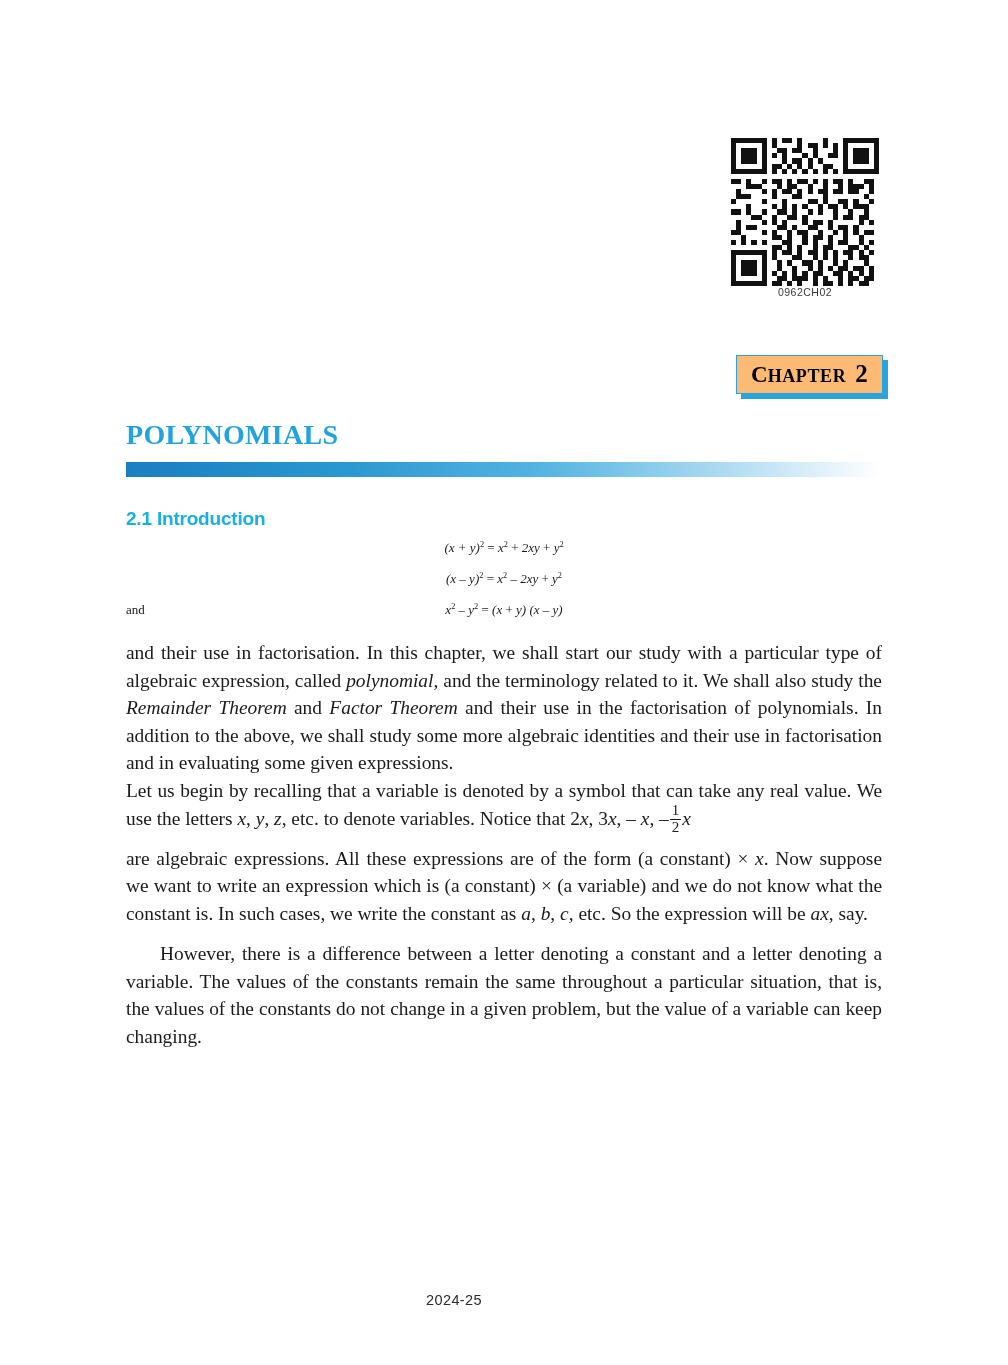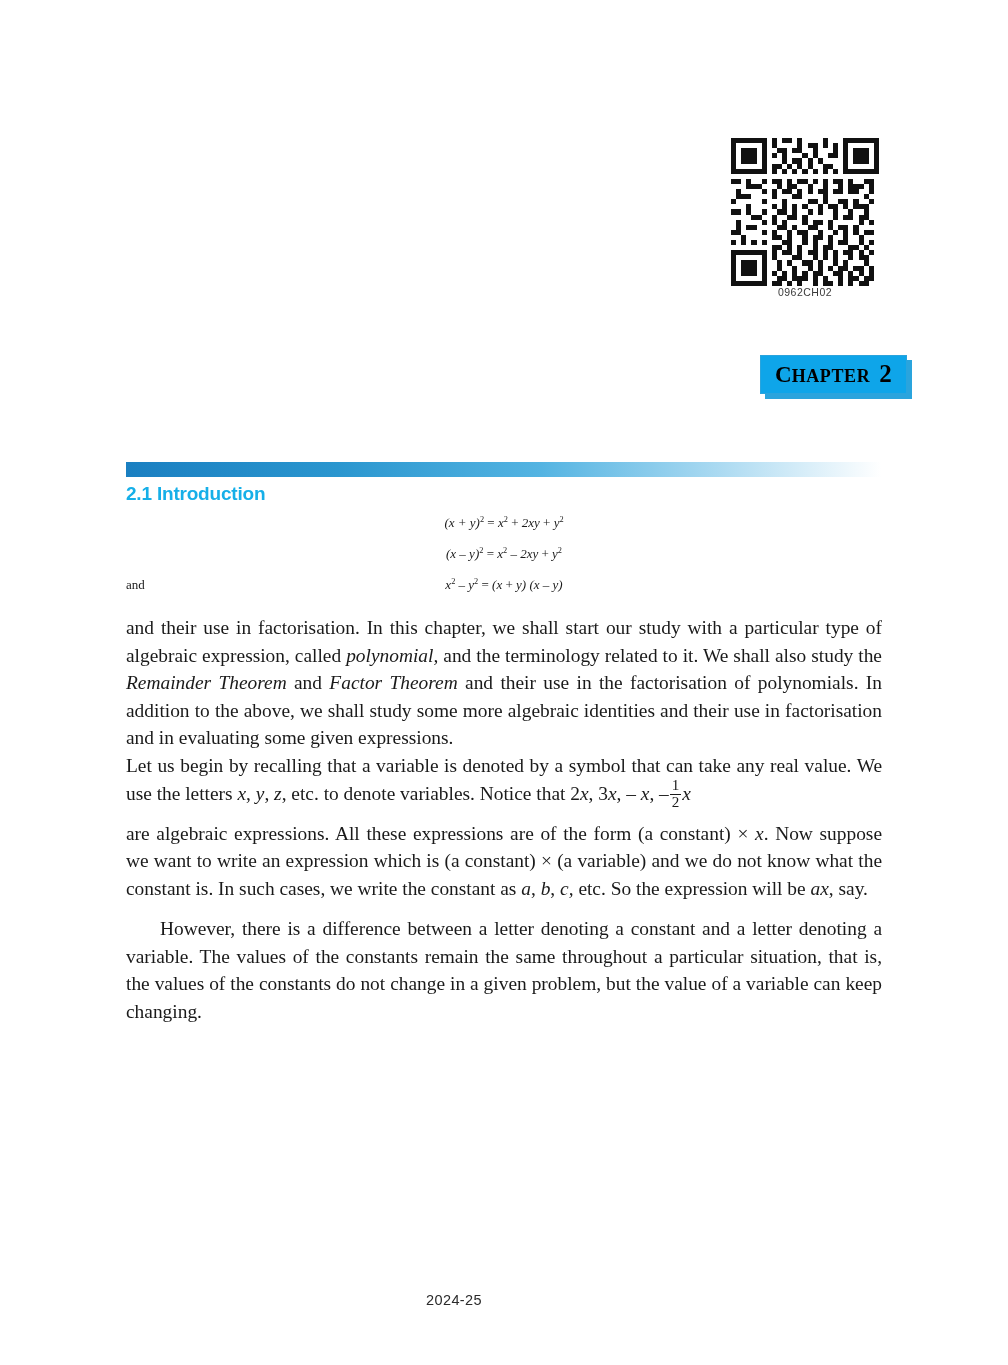--- a/index.html
+++ b/index.html
@@ -38,23 +38,23 @@
     font-family: "Liberation Sans", "DejaVu Sans", sans-serif;
     font-size: 10.5px;
     letter-spacing: 0.5px;
     color: #3a3a3a;
   }
 
   
   .chapter-badge {
     position: absolute;
     top: 355px;
-    left: 760px;
+    left: 736px;
     border: 1.2px solid #2aa4dd;
-    background: #0ea5e9;
+    background: #fdba74;
     box-shadow: 5px 5px 0 0 #2aa4dd;
     padding: 5px 14px 7px 14px;
     line-height: 1;
     white-space: nowrap;
   }
   .chapter-badge .ch-word {
     font-family: "Liberation Serif", "DejaVu Serif", serif;
     font-weight: bold;
     color: #000000;
   }
@@ -89,21 +89,21 @@
     top: 462px;
     left: 126px;
     width: 755px;
     height: 15px;
     background: linear-gradient(to right, #1a7fc1 0%, #2a96cf 28%, #54b4e2 55%, #a9d9f1 78%, #ffffff 100%);
   }
 
   
   .content {
     position: absolute;
-    top: 483px;
+    top: 508px;
     left: 126px;
     width: 756px;
   }
 
   h2.section-heading {
     font-family: "Liberation Sans", "DejaVu Sans", sans-serif;
     font-weight: bold;
     font-size: 19px;
     color: #16afe8;
     margin: 0 0 10px 0;
@@ -391,20 +391,21 @@
           <rect x="25" y="28" width="2" height="1"></rect>
       </g>
     </svg>
     <div class="qr-caption">0962CH02</div>
   </div>
 
   <div class="chapter-badge">
     <span class="ch-word"><span class="ch-cap">C</span><span class="ch-rest">HAPTER</span></span><span class="ch-num">2</span>
   </div>
 
+  <div class="chapter-title">POLYNOMIALS</div>
   <div class="title-rule"></div>
 
   <div class="content">
 
     <h2 class="section-heading">2.1 Introduction</h2>
 
 
     <div class="eq-block">
       <div class="eq-row">
         <div class="eq-center">

